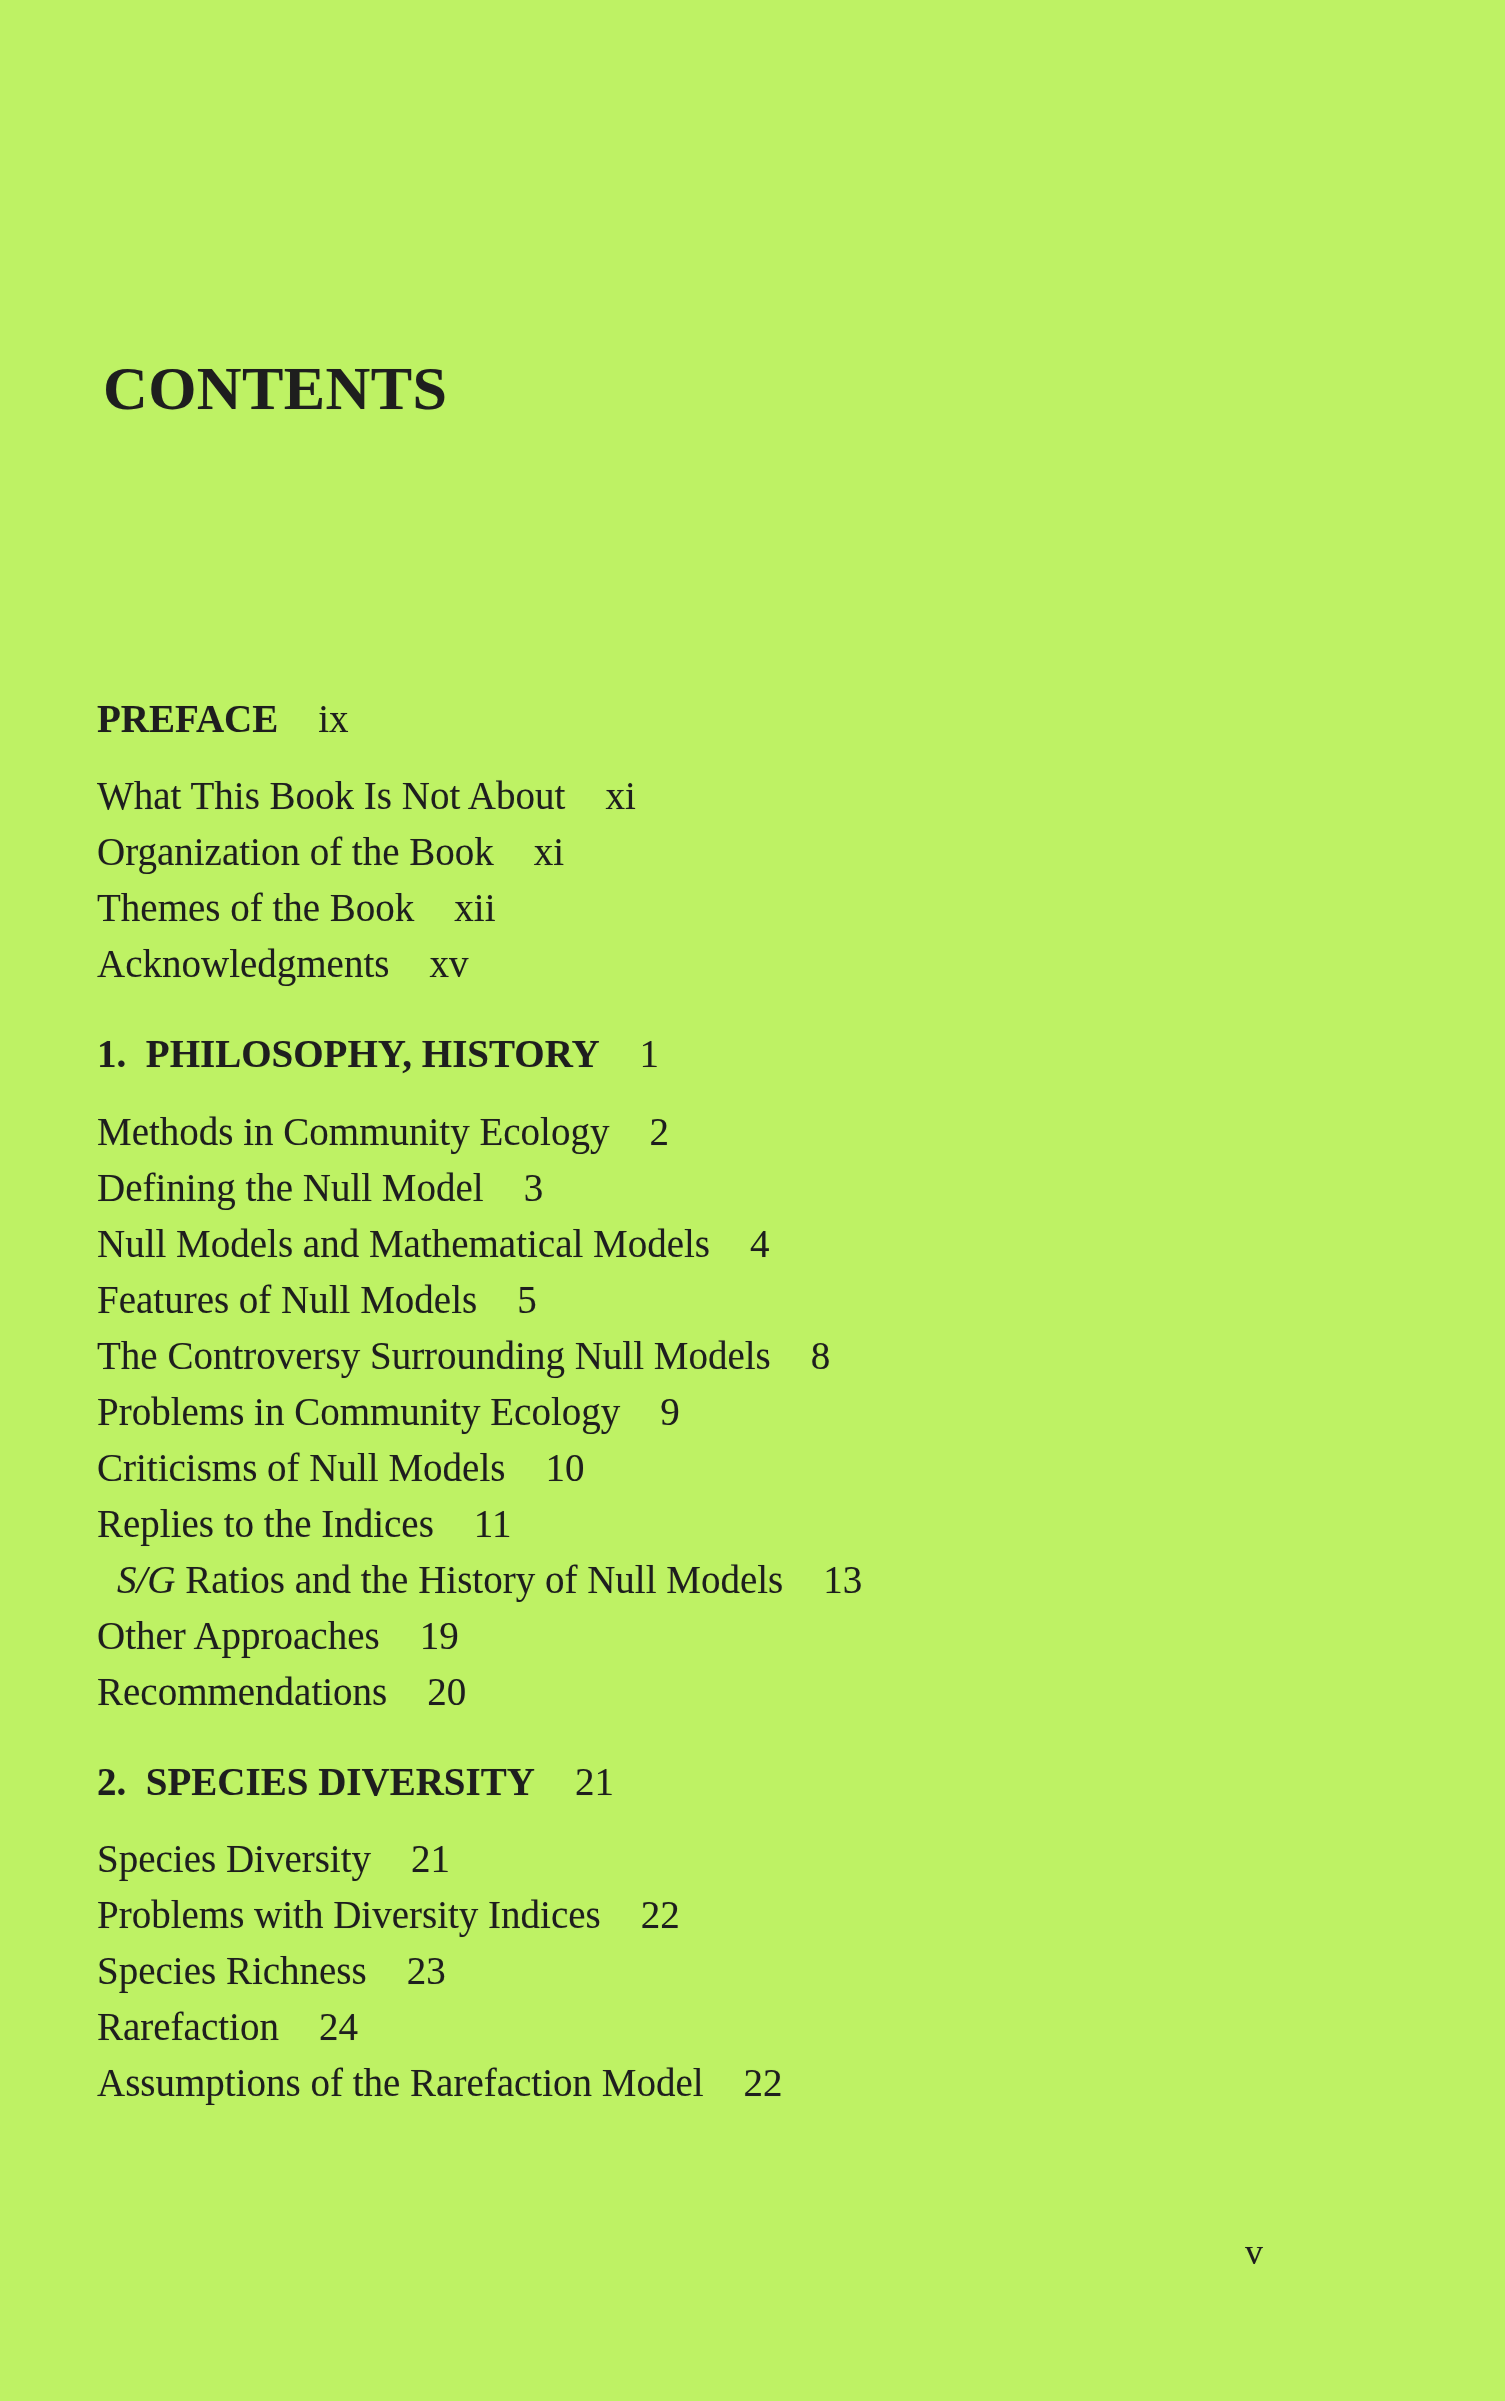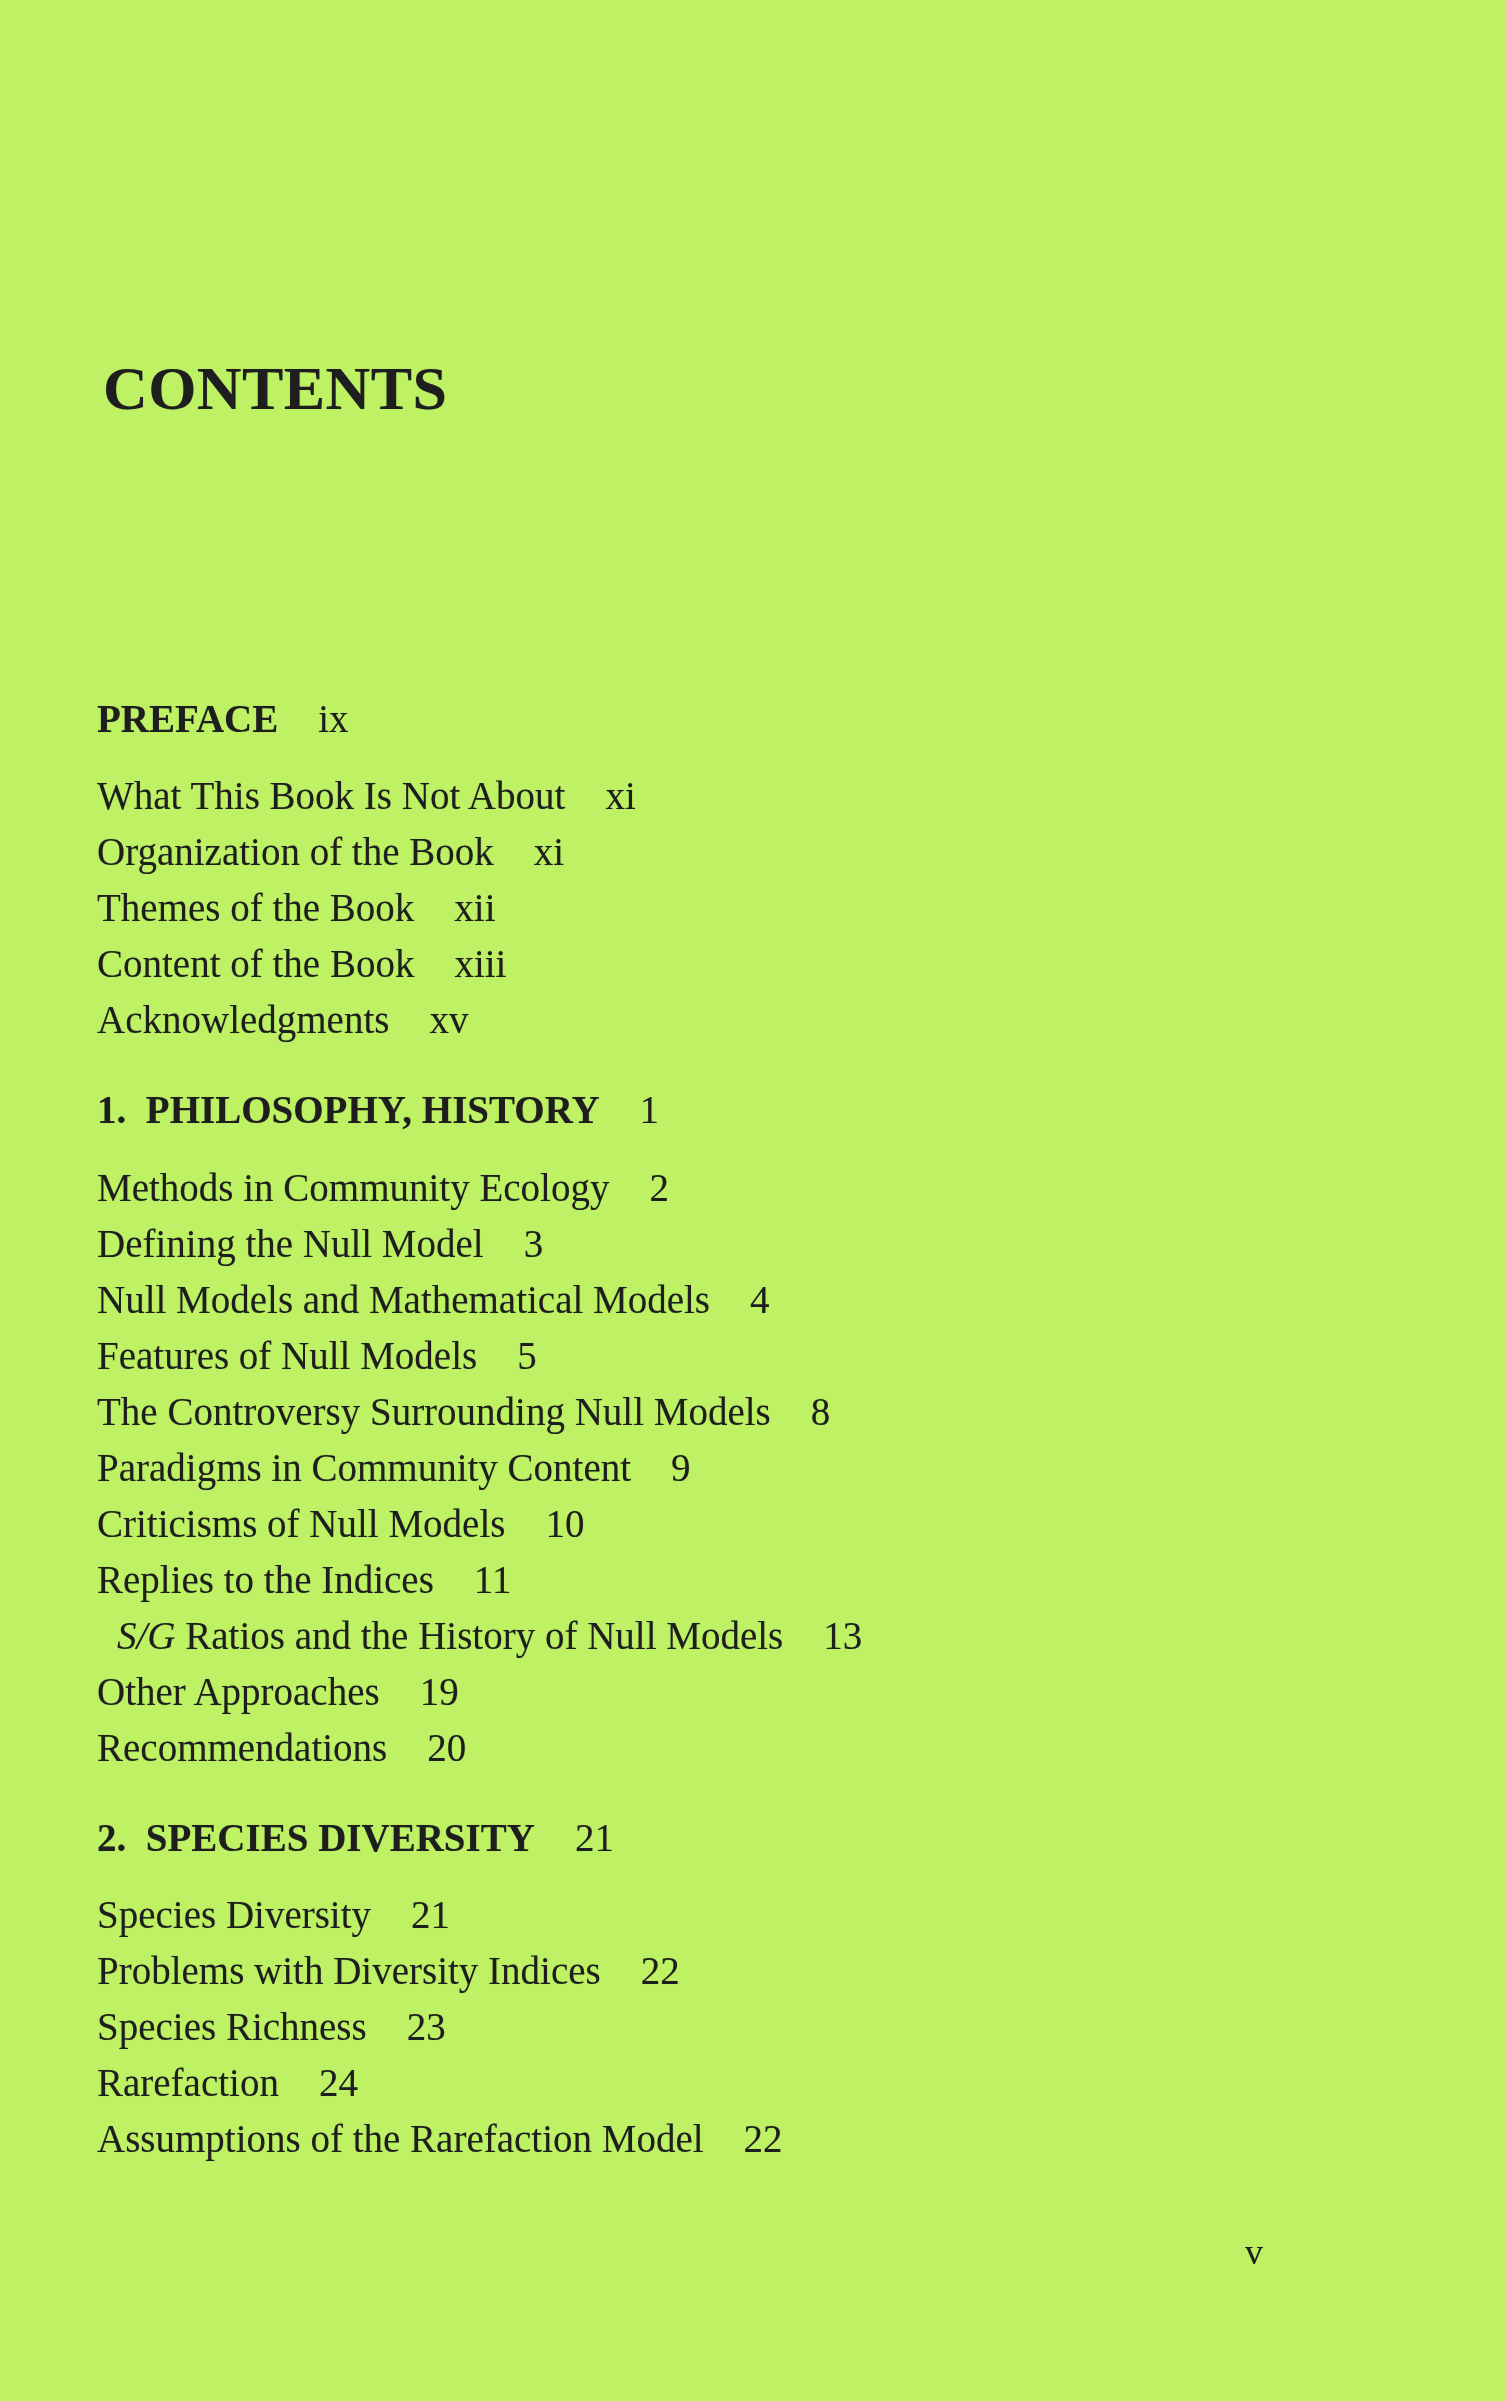--- a/index.html
+++ b/index.html
@@ -57,36 +57,35 @@
   <div class="toc">
 
     <div class="section">
       <div class="sec-heading">
         <span class="lbl">PREFACE</span><span class="pg">ix</span>
       </div>
       <ul>
         <li class="toc-row"><span class="lbl">What This Book Is Not About</span><span class="pg">xi</span></li>
         <li class="toc-row"><span class="lbl">Organization of the Book</span><span class="pg">xi</span></li>
         <li class="toc-row"><span class="lbl">Themes of the Book</span><span class="pg">xii</span></li>
-        <li class="toc-row"><span class="lbl">Content of the Book</span><span class="pg">xiii</span></li>
         <li class="toc-row"><span class="lbl">Acknowledgments</span><span class="pg">xv</span></li>
       </ul>
     </div>
 
     <div class="section">
       <div class="sec-heading">
         <span class="num">1.</span><span class="lbl">PHILOSOPHY, HISTORY</span><span class="pg">1</span>
       </div>
       <ul>
         <li class="toc-row"><span class="lbl">Methods in Community Ecology</span><span class="pg">2</span></li>
         <li class="toc-row"><span class="lbl">Defining the Null Model</span><span class="pg">3</span></li>
         <li class="toc-row"><span class="lbl">Null Models and Mathematical Models</span><span class="pg">4</span></li>
         <li class="toc-row"><span class="lbl">Features of Null Models</span><span class="pg">5</span></li>
         <li class="toc-row"><span class="lbl">The Controversy Surrounding Null Models</span><span class="pg">8</span></li>
-        <li class="toc-row"><span class="lbl">Paradigms in Community Content</span><span class="pg">9</span></li>
+        <li class="toc-row"><span class="lbl">Problems in Community Ecology</span><span class="pg">9</span></li>
         <li class="toc-row"><span class="lbl">Criticisms of Null Models</span><span class="pg">10</span></li>
         <li class="toc-row"><span class="lbl">Replies to the Indices</span><span class="pg">11</span></li>
         <li class="toc-row"><span class="it">S/G</span><span class="lbl">Ratios and the History of Null Models</span><span class="pg">13</span></li>
         <li class="toc-row"><span class="lbl">Other Approaches</span><span class="pg">19</span></li>
         <li class="toc-row"><span class="lbl">Recommendations</span><span class="pg">20</span></li>
       </ul>
     </div>
 
     <div class="section">
       <div class="sec-heading">

